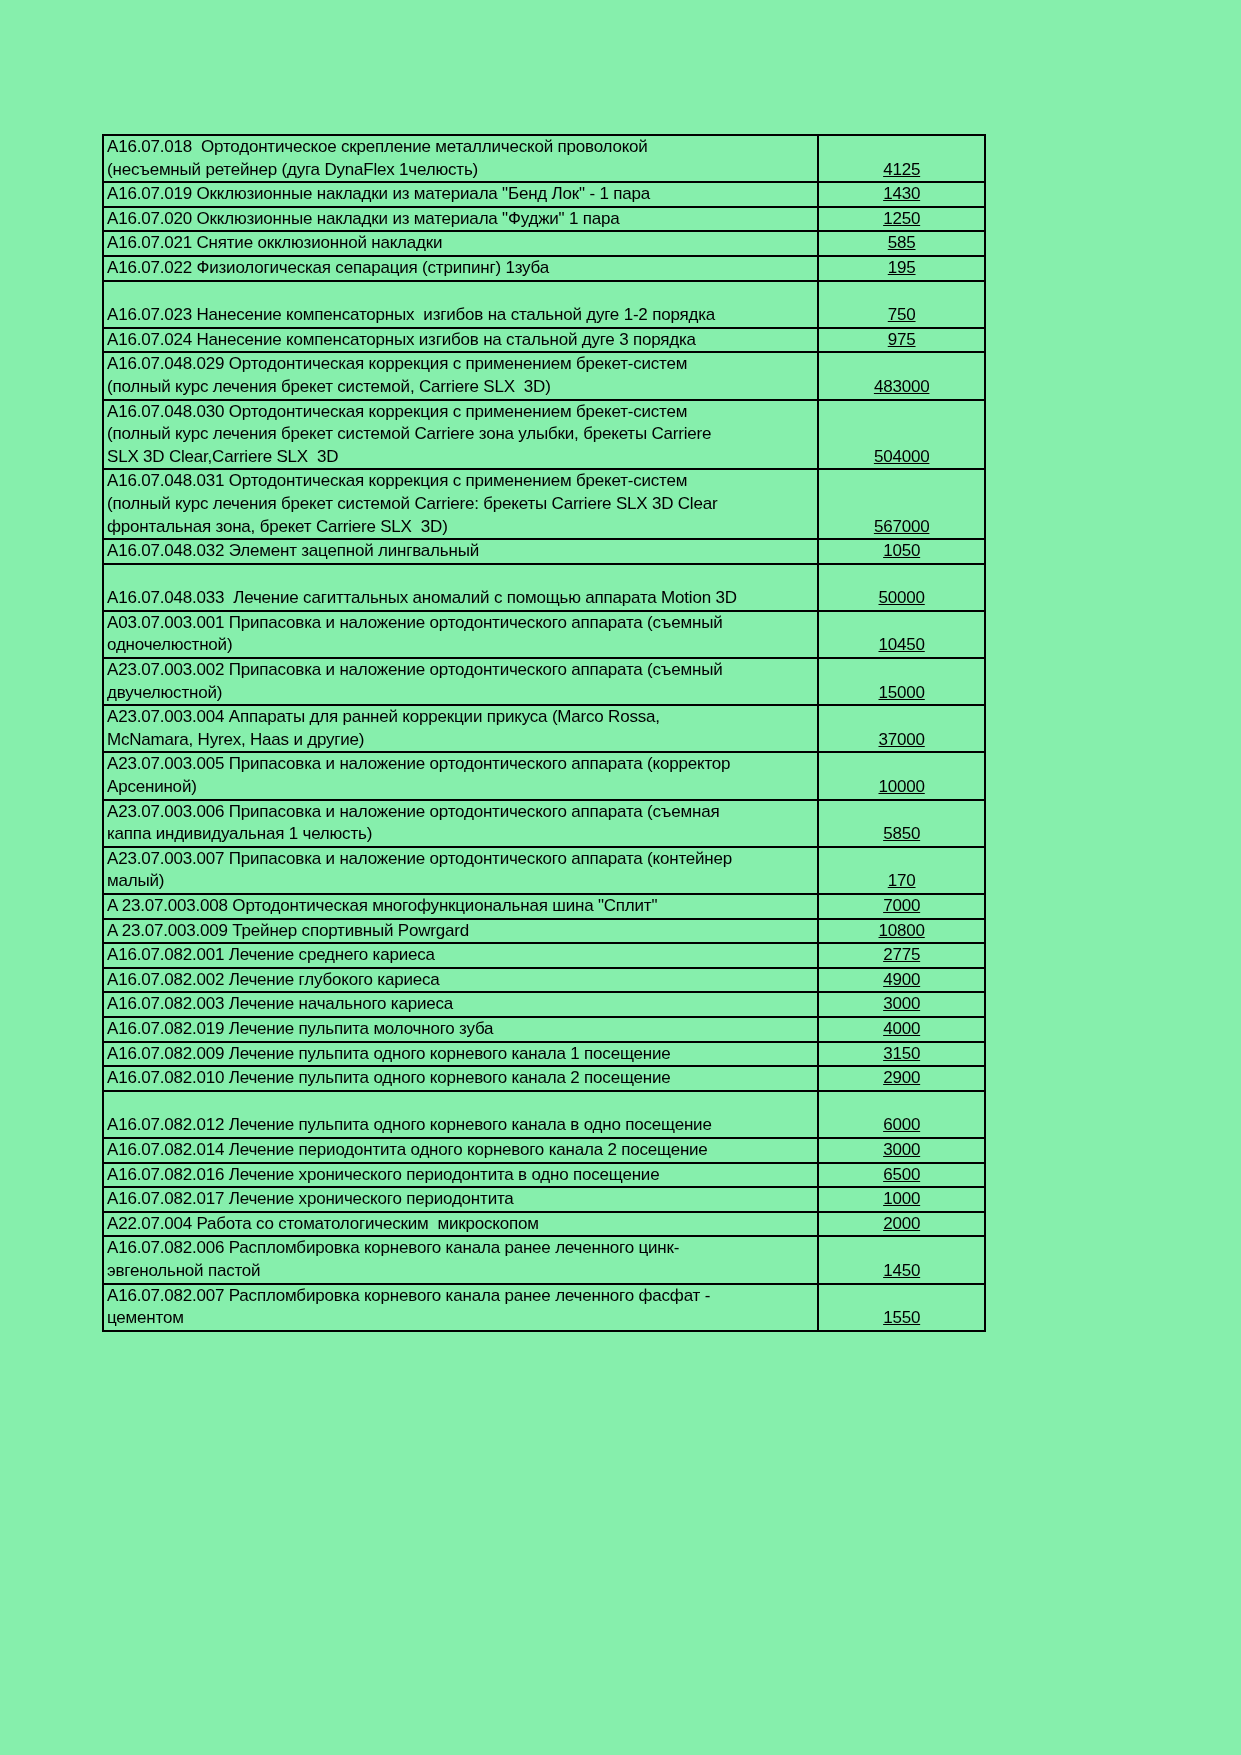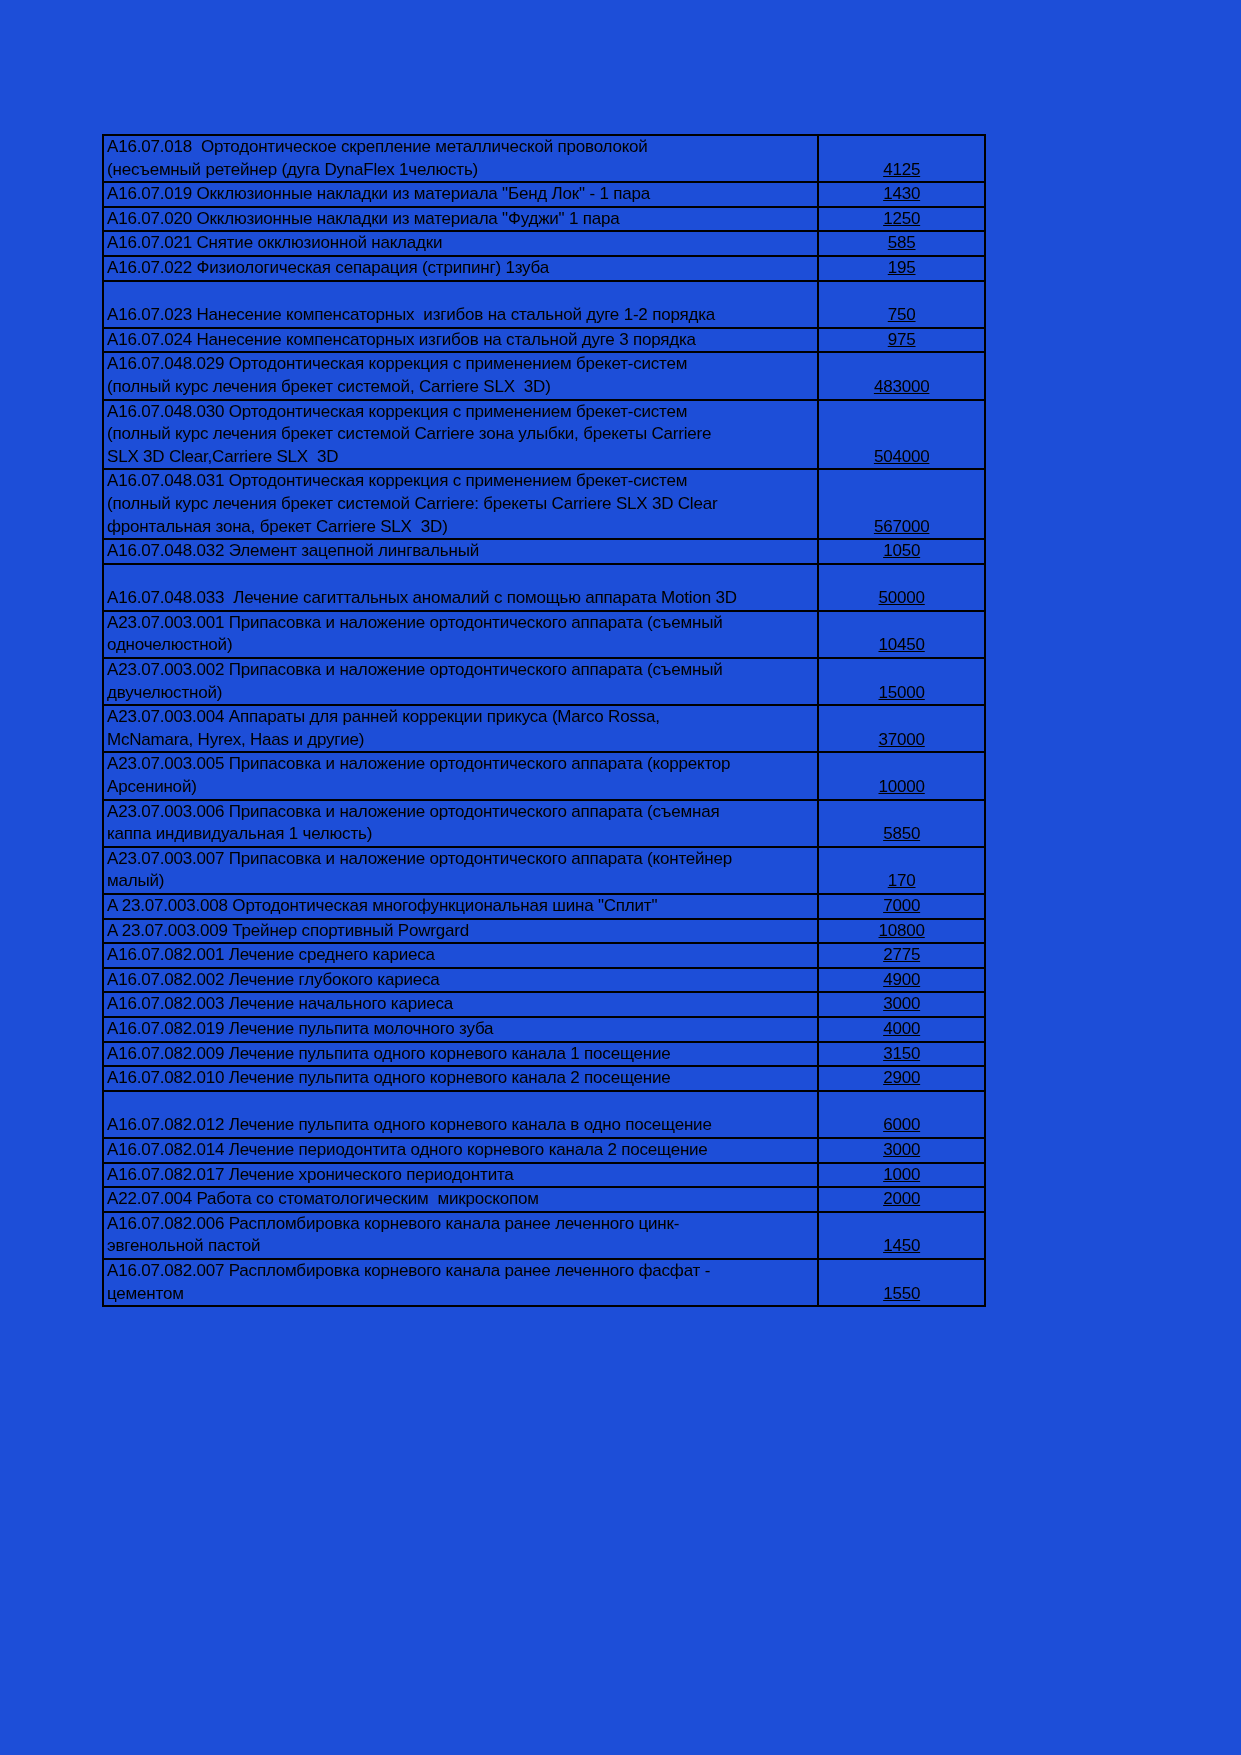--- a/index.html
+++ b/index.html
@@ -1,17 +1,17 @@
 <!DOCTYPE html>
 <html><head>
 <meta charset="utf-8">
 <style>
   html, body { margin: 0; padding: 0; background: #ffffff; }
   body { width: 1241px; height: 1755px; position: relative; overflow: hidden; }
-  .page { position: absolute; left: 0; top: 0; width: 1241px; height: 1755px; background: #1d4ed8; }
+  .page { position: absolute; left: 0; top: 0; width: 1241px; height: 1755px; background: #86efac; }
   table.price {
     position: absolute;
     left: 102px;
     top: 134px;
     width: 884px;
     border-collapse: collapse;
     font-family: "Liberation Sans", sans-serif;
     font-size: 17px;
     color: #000;
     letter-spacing: -0.2px;
@@ -75,21 +75,21 @@
         </tr>
         <tr>
           <td class="desc"><span class="name">A16.07.048.032 Элемент зацепной лингвальный</span></td>
           <td class="price-cell">1050</td>
         </tr>
         <tr>
           <td class="desc"><span class="pad"></span><span class="name">A16.07.048.033  Лечение сагиттальных аномалий с помощью аппарата Motion 3D</span></td>
           <td class="price-cell">50000</td>
         </tr>
         <tr>
-          <td class="desc"><span class="name">A23.07.003.001 Припасовка и наложение ортодонтического аппарата (съемный</span><span class="name">одночелюстной)</span></td>
+          <td class="desc"><span class="name">A03.07.003.001 Припасовка и наложение ортодонтического аппарата (съемный</span><span class="name">одночелюстной)</span></td>
           <td class="price-cell">10450</td>
         </tr>
         <tr>
           <td class="desc"><span class="name">A23.07.003.002 Припасовка и наложение ортодонтического аппарата (съемный</span><span class="name">двучелюстной)</span></td>
           <td class="price-cell">15000</td>
         </tr>
         <tr>
           <td class="desc"><span class="name">A23.07.003.004 Аппараты для ранней коррекции прикуса (Marco Rossa,</span><span class="name">McNamara, Hyrex, Haas и другие)</span></td>
           <td class="price-cell">37000</td>
         </tr>
@@ -139,20 +139,24 @@
         </tr>
         <tr>
           <td class="desc"><span class="pad"></span><span class="name">A16.07.082.012 Лечение пульпита одного корневого канала в одно посещение</span></td>
           <td class="price-cell">6000</td>
         </tr>
         <tr>
           <td class="desc"><span class="name">A16.07.082.014 Лечение периодонтита одного корневого канала 2 посещение</span></td>
           <td class="price-cell">3000</td>
         </tr>
         <tr>
+          <td class="desc"><span class="name">A16.07.082.016 Лечение хронического периодонтита в одно посещение</span></td>
+          <td class="price-cell">6500</td>
+        </tr>
+        <tr>
           <td class="desc"><span class="name">A16.07.082.017 Лечение хронического периодонтита</span></td>
           <td class="price-cell">1000</td>
         </tr>
         <tr>
           <td class="desc"><span class="name">A22.07.004 Работа со стоматологическим  микроскопом</span></td>
           <td class="price-cell">2000</td>
         </tr>
         <tr>
           <td class="desc"><span class="name">A16.07.082.006 Распломбировка корневого канала ранее леченного цинк-</span><span class="name">эвгенольной пастой</span></td>
           <td class="price-cell">1450</td>

